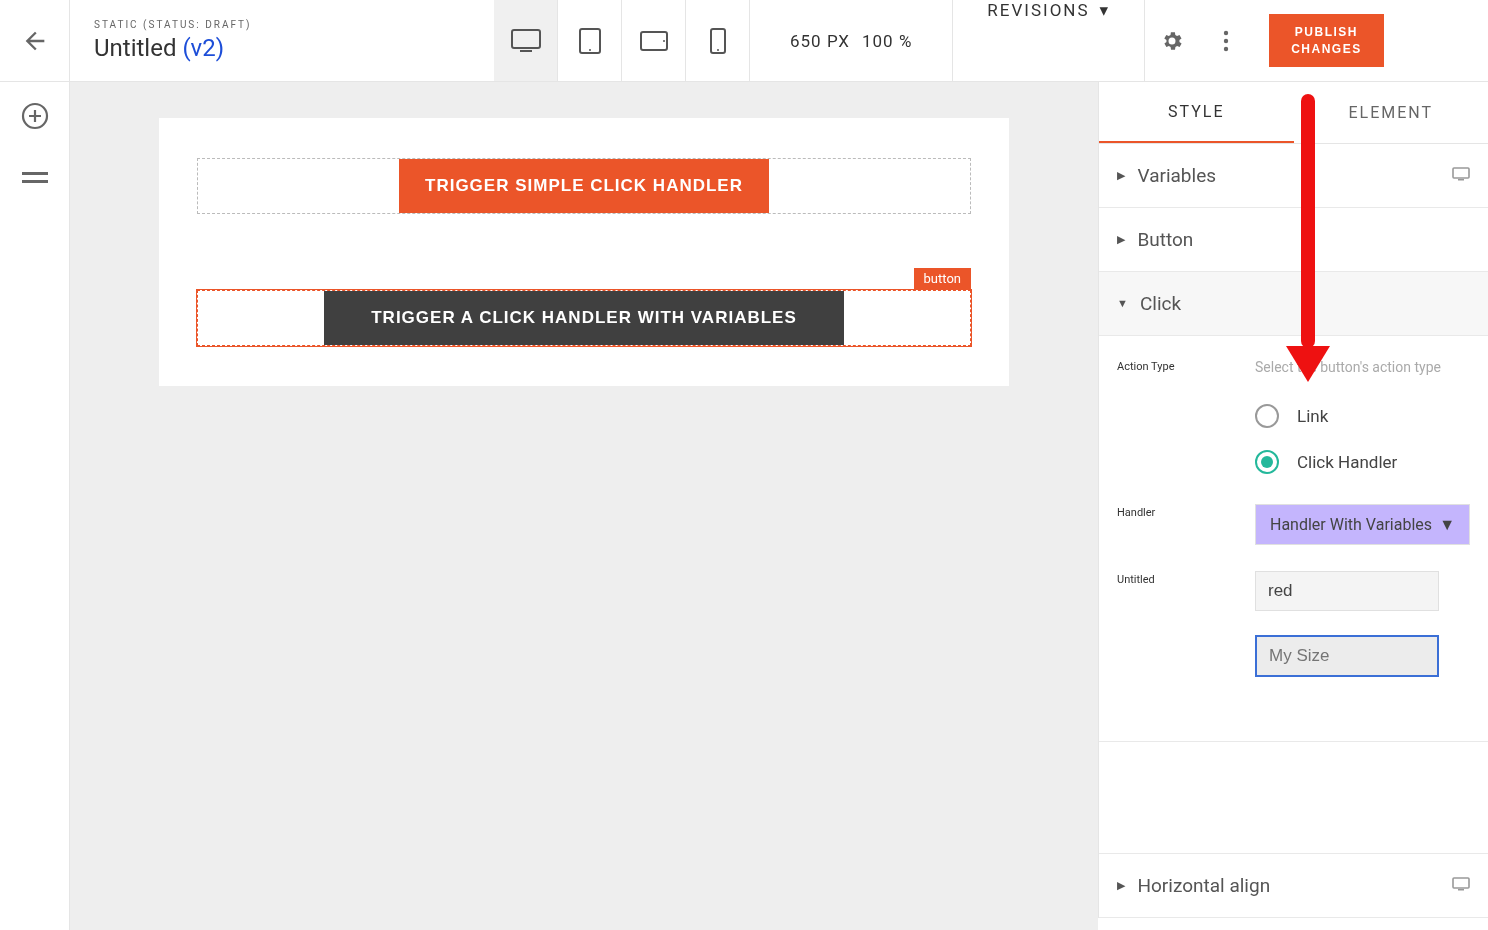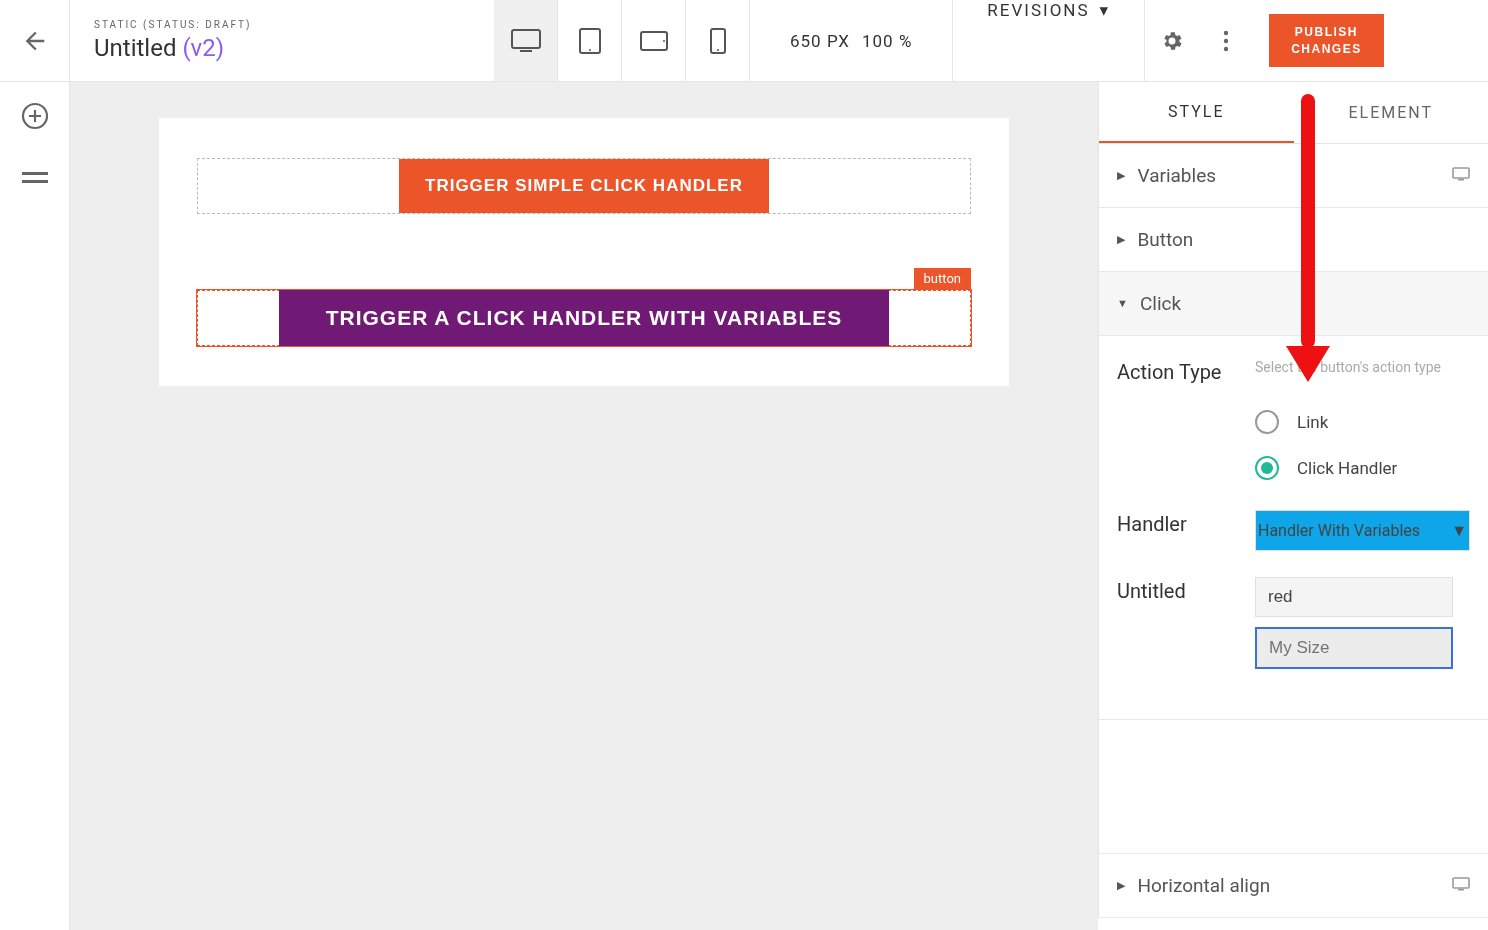--- a/index.html
+++ b/index.html
@@ -5,21 +5,21 @@
 * { box-sizing: border-box; margin: 0; padding: 0; }
 body { font-family: -apple-system, BlinkMacSystemFont, "Segoe UI", Roboto, sans-serif; color: #333; background: #fff; width: 1488px; height: 930px; overflow: hidden; }
 
 
 .topbar { display: flex; align-items: center; height: 82px; border-bottom: 1px solid #e5e5e5; }
 .back-btn { width: 70px; display: flex; align-items: center; justify-content: center; height: 100%; border-right: 1px solid #e5e5e5; }
 .back-btn svg { width: 28px; height: 28px; fill: #666; }
 .title-block { padding: 12px 24px; flex: 0 0 auto; width: 424px; }
 .title-status { font-size: 10px; letter-spacing: 2px; color: #666; text-transform: uppercase; margin-bottom: 4px; }
 .title-name { font-size: 24px; color: #333; }
-.title-version { color: #8b5cf6; }
+.title-version { color: #1d4ed8; }
 
 .device-tabs { display: flex; height: 100%; }
 .device-tab { width: 64px; display: flex; align-items: center; justify-content: center; border-right: 1px solid #e5e5e5; cursor: pointer; }
 .device-tab.active { background: #f0f0f0; }
 .device-tab svg { fill: #555; }
 
 .dim-text { padding: 0 40px 0 40px; font-size: 17px; letter-spacing: 1px; color: #333; border-right: 1px solid #e5e5e5; height: 100%; display: flex; align-items: center; gap: 12px; }
 
 .revisions { padding: 0 34px; font-size: 17px; letter-spacing: 2px; color: #333; display: flex; gap: 10px; border-right: 1px solid #e5e5e5; height: 100%; cursor: pointer; }
 
@@ -32,47 +32,47 @@
 .left-rail .rail-icon { cursor: pointer; }
 
 
 .canvas-area { position: absolute; left: 70px; top: 82px; right: 390px; bottom: 0; background: #eeeeee; padding: 36px; }
 .canvas { background: #fff; width: 850px; margin: 0 auto; padding: 40px 38px; }
 .box { border: 1px dashed #bbb; padding: 0; display: flex; justify-content: center; align-items: center; height: 56px; margin-bottom: 76px; }
 .orange-btn { background: #eb5529; color: #fff; border: none; padding: 17px 26px; font-size: 17px; font-weight: 700; letter-spacing: 1px; }
 .box2-wrap { position: relative; }
 .box2-tag { position: absolute; right: 0; top: -22px; background: #eb5529; color: #fff; font-size: 13px; padding: 3px 10px; }
 .box2 { border: 1px dashed #eb5529; outline: 1px solid #eb5529; padding: 0; display: flex; justify-content: center; align-items: center; height: 56px; }
-.teal-btn { background: #701a75; color: #fff; border: none; padding: 17px 47px; font-size: 21px; font-weight: 700; letter-spacing: 1px; }
+.teal-btn { background: #404040; color: #fff; border: none; padding: 17px 47px; font-size: 17px; font-weight: 700; letter-spacing: 1px; }
 
 
 .right-panel { position: absolute; right: 0; top: 82px; width: 390px; bottom: 12px; border-left: 1px solid #e5e5e5; background: #fff; display: flex; flex-direction: column; }
 .panel-tabs { display: flex; height: 62px; border-bottom: 1px solid #e5e5e5; }
 .panel-tab { flex: 1; display: flex; align-items: center; justify-content: center; font-size: 16px; letter-spacing: 2px; color: #666; cursor: pointer; }
 .panel-tab.active { color: #333; border-bottom: 2px solid #eb5529; }
 
 .accordion { border-bottom: 1px solid #e9e9e9; padding: 20px 18px; display: flex; align-items: center; gap: 12px; cursor: pointer; }
 .accordion .caret { font-size: 11px; color: #555; }
 .accordion .label { font-size: 19px; color: #555; flex: 1; }
 .accordion .desktop-ico { color: #888; }
 .accordion.open { background: #f7f7f7; }
 
 .action-body { padding: 22px 18px 40px 18px; border-bottom: 1px solid #e9e9e9; }
 .field-row { display: flex; margin-bottom: 26px; gap: 10px; }
-.field-label { width: 128px; font-size: 20px; color: #333; padding-top: 2px; flex-shrink: 0; }
+.field-label { width: 128px; font-size: 11px; color: #333; padding-top: 2px; flex-shrink: 0; }
 .field-hint { font-size: 14px; color: #aaa; line-height: 1.4; }
 .radio-group { margin-left: 138px; margin-bottom: 30px; }
 .radio-item { display: flex; align-items: center; gap: 18px; margin-bottom: 22px; cursor: pointer; }
 .radio-circle { width: 24px; height: 24px; border: 2px solid #999; border-radius: 50%; display: flex; align-items: center; justify-content: center; }
 .radio-item.selected .radio-circle { border-color: #24b89b; }
 .radio-item.selected .radio-circle::after { content: ""; width: 12px; height: 12px; background: #24b89b; border-radius: 50%; }
 .radio-label { font-size: 17px; color: #444; }
 
-.select-box { background: #0ea5e9; border: 1px solid #e0e0e0; padding: 10px 2px; font-size: 16px; color: #444; display: flex; align-items: center; justify-content: space-between; width: 230px; cursor: pointer; }
-.input-box { background: #f4f4f4; border: 1px solid #e0e0e0; padding: 9px 12px; font-size: 17px; color: #444; width: 198px; margin-bottom: 10px; }
+.select-box { background: #c4b5fd; border: 1px solid #e0e0e0; padding: 10px 14px; font-size: 16px; color: #444; display: flex; align-items: center; justify-content: space-between; width: 230px; cursor: pointer; }
+.input-box { background: #f4f4f4; border: 1px solid #e0e0e0; padding: 9px 12px; font-size: 17px; color: #444; width: 184px; margin-bottom: 24px; }
 .input-box.focus { background: #ececec; border: 2px solid #3b6fd6; color: #888; }
 .vars-col { display: flex; flex-direction: column; }
 
 
 .arrow { position: absolute; right: 158px; top: 94px; pointer-events: none; }
 .arrow-line { width: 14px; height: 254px; background: #e11; border-radius: 7px; }
 .arrow-head { width: 0; height: 0; border-left: 22px solid transparent; border-right: 22px solid transparent; border-top: 36px solid #e11; margin-left: -15px; margin-top: -2px; }
 
 .spacer { flex: 1; }
 </style>

